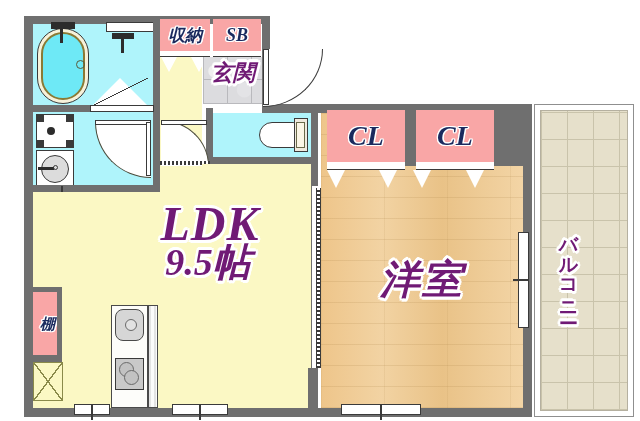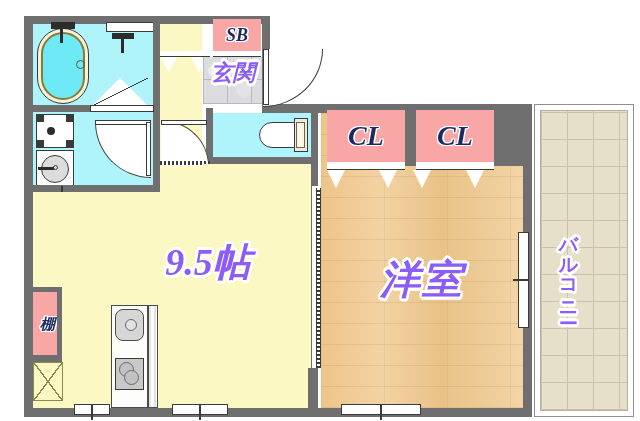--- a/index.html
+++ b/index.html
@@ -42,21 +42,21 @@
     color:#1b2a5e;
     font-family:"Liberation Serif",serif;
     font-style:italic;font-weight:700;
     text-shadow:
       -1px -1px 0 #fff, 1px -1px 0 #fff, -1px 1px 0 #fff, 1px 1px 0 #fff,
       0 -1.4px 0 #fff, 0 1.4px 0 #fff, -1.4px 0 0 #fff, 1.4px 0 0 #fff;
   }
 
   
   .roomname{
-    position:absolute;color:#8b5cf6;
+    position:absolute;color:#701a75;
     font-family:"Liberation Serif",serif;
     font-style:italic;font-weight:700;
     text-align:center;line-height:1.02;
     white-space:nowrap;
     text-shadow:
       -2px -2px 0 #fff, 2px -2px 0 #fff, -2px 2px 0 #fff, 2px 2px 0 #fff,
       0 -2.6px 0 #fff, 0 2.6px 0 #fff, -2.6px 0 0 #fff, 2.6px 0 0 #fff,
       -1px -3px 0 #fff, 1px 3px 0 #fff;
     pointer-events:none;
   }
@@ -154,20 +154,23 @@
   <div class="abs swing" style="left:95px;top:122px;width:56px;height:56px;border-radius:0 0 0 100%;border-top:none;border-right:none;"></div>
   <div class="abs" style="left:95px;top:120px;width:56px;height:5px;background:#ffffff;border:1.2px solid #3a3a3a;"></div>
   <div class="abs" style="left:146px;top:122px;width:5px;height:54px;background:#ffffff;border:1.2px solid #3a3a3a;"></div>
 
   <div class="abs wall" style="left:24px;top:185px;width:136px;height:7px;"></div>
   <div class="abs wall" style="left:153px;top:112px;width:7px;height:80px;"></div>
 
   <div class="abs f-ldk" style="left:160px;top:24px;width:42px;height:168px;"></div>
   <div class="abs f-ldk" style="left:160px;top:160px;width:110px;height:32px;"></div>
 
+  <div class="abs chip" style="left:160px;top:19px;width:50px;height:32px;font-size:17px;">
+    <span>収納</span>
+  </div>
   <div class="abs" style="left:160px;top:51px;width:50px;height:6px;background:#ffffff;border-bottom:1.2px solid #3a3a3a;"></div>
   <div class="abs" style="left:161px;top:57px;width:0;height:0;border-left:8px solid transparent;border-right:8px solid transparent;border-top:15px solid #ffffff;"></div>
   <div class="abs" style="left:191px;top:57px;width:0;height:0;border-left:8px solid transparent;border-right:8px solid transparent;border-top:15px solid #ffffff;"></div>
 
   <div class="abs chip" style="left:213px;top:19px;width:48px;height:32px;font-size:18px;text-align:right;">
     <span>SB</span>
   </div>
   <div class="abs" style="left:213px;top:51px;width:48px;height:6px;background:#ffffff;border-bottom:1.2px solid #3a3a3a;"></div>
   <div class="abs" style="left:212px;top:57px;width:0;height:0;border-left:8px solid transparent;border-right:8px solid transparent;border-top:15px solid #ffffff;"></div>
   <div class="abs" style="left:242px;top:57px;width:0;height:0;border-left:8px solid transparent;border-right:8px solid transparent;border-top:15px solid #ffffff;"></div>
@@ -186,20 +189,21 @@
   <div class="abs wall" style="left:206px;top:157px;width:112px;height:7px;"></div>
   <div class="abs wall" style="left:311px;top:108px;width:7px;height:56px;"></div>
 
   <div class="abs swing" style="left:161px;top:120px;width:48px;height:46px;border-radius:0 100% 0 0;border-bottom:none;border-left:none;"></div>
   <div class="abs" style="left:161px;top:120px;width:46px;height:5px;background:#ffffff;border:1.2px solid #3a3a3a;"></div>
   <div class="abs slide-hatch-h" style="left:160px;top:161px;width:50px;height:4px;"></div>
 
   <div class="abs f-ldk" style="left:33px;top:192px;width:280px;height:216px;"></div>
   <div class="abs f-ldk" style="left:202px;top:164px;width:111px;height:32px;"></div>
 
+  <div class="roomname" style="left:140px;top:200px;width:140px;font-size:48px;letter-spacing:1px;">LDK</div>
   <div class="roomname" style="left:128px;top:243px;width:160px;font-size:38px;">9.5帖</div>
 
   <div class="abs wall" style="left:24px;top:287px;width:38px;height:7px;"></div>
   <div class="abs chip" style="left:33px;top:292px;width:29px;height:64px;font-size:15px;">
     <span>棚</span>
   </div>
   <div class="abs wall" style="left:57px;top:287px;width:5px;height:73px;"></div>
   <div class="abs wall" style="left:24px;top:355px;width:38px;height:7px;"></div>
 
   <div class="abs xbox" style="left:33px;top:362px;width:30px;height:39px;

